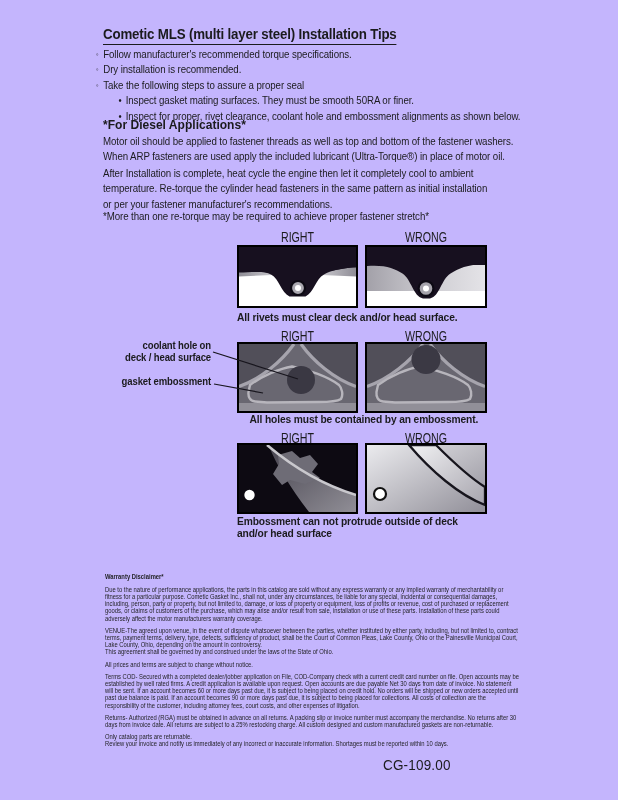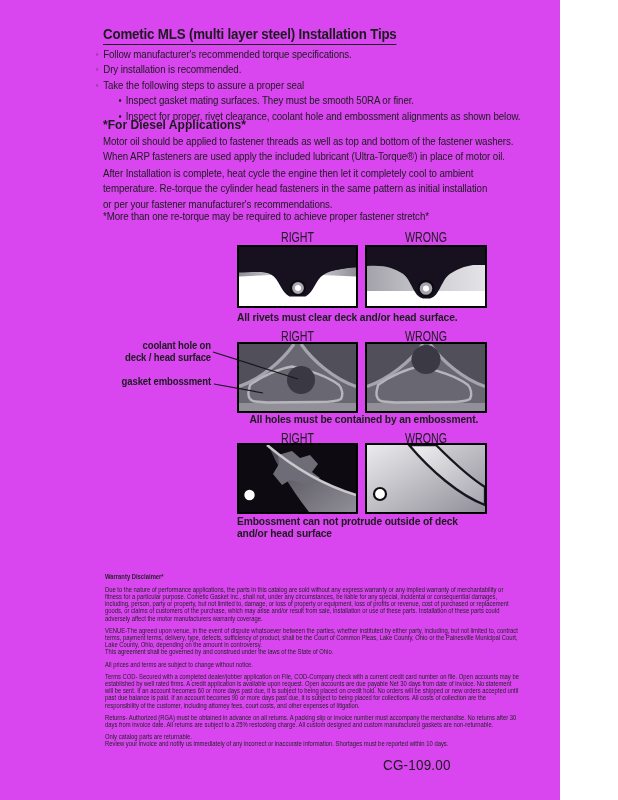--- a/index.html
+++ b/index.html
@@ -1,18 +1,18 @@
 <!DOCTYPE html>
 <html><head>
 <meta charset="utf-8">
 <style>
   * { margin:0; padding:0; box-sizing:border-box; }
   html,body { width:618px; height:800px; background:#ffffff; }
   .page {
-    position:relative; width:560px; height:800px; background:#d946ef;
+    position:relative; width:618px; height:800px; background:#c4b5fd;
     font-family:"Liberation Sans", sans-serif; color:#1b1b1d; overflow:hidden;
   }
   
   .cx   { transform:scaleX(0.9);  transform-origin:0 0; }
   .cx-r { transform:scaleX(0.9);  transform-origin:100% 0; }
   .cx-c { transform:scaleX(0.9);  transform-origin:50% 0; }
   .lblx { transform:scaleX(0.76); transform-origin:50% 0; }
 
   .title {
     position:absolute; left:103px; top:26px; display:inline-block;

